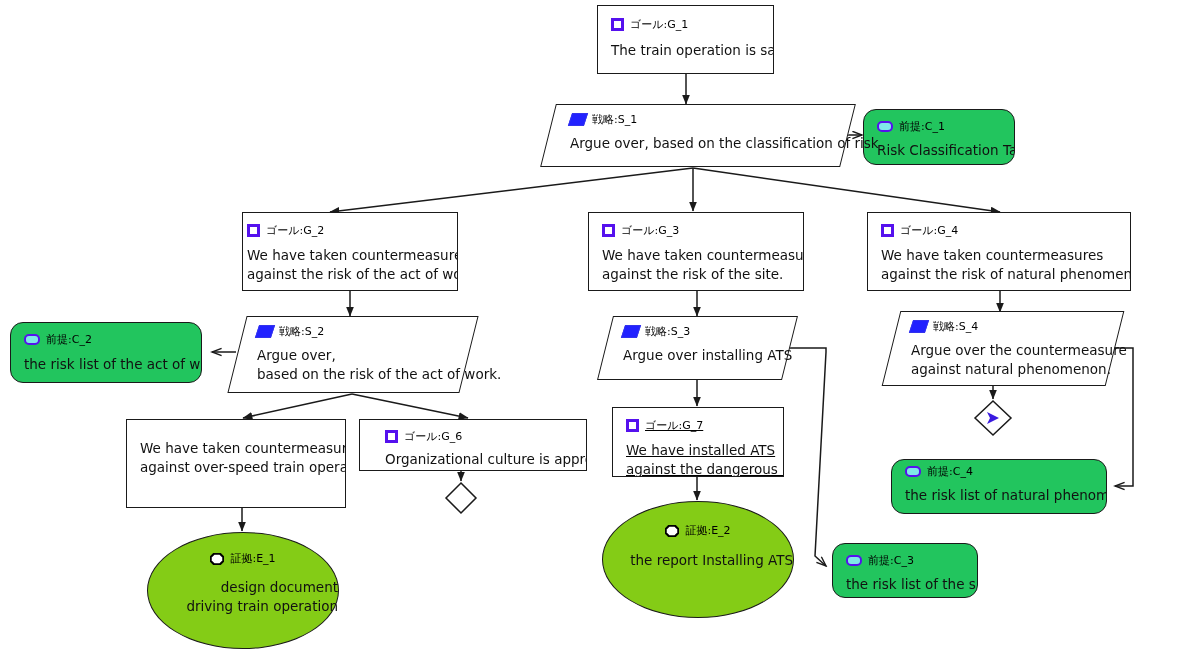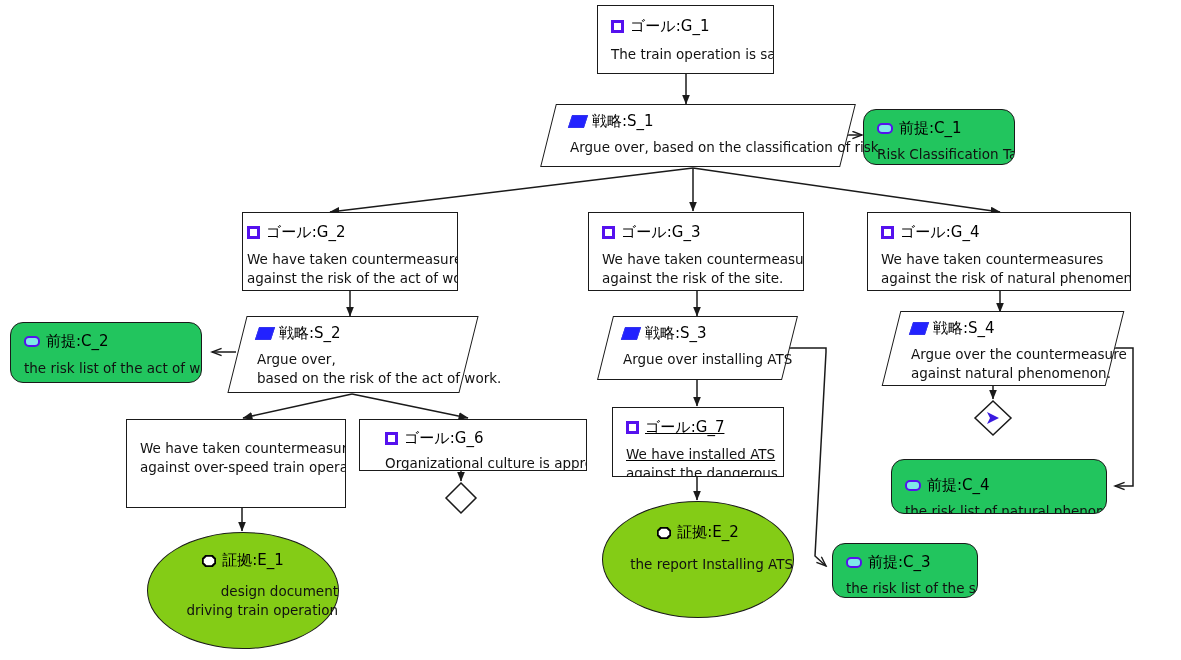--- a/index.html
+++ b/index.html
@@ -60,21 +60,21 @@
   .evidence {
     border: 1.6px solid #1a1a1a;
     border-radius: 50%;
     background: #84cc16;
     text-align: right;
   }
   .hdr {
     display: flex;
     align-items: center;
     gap: 6px;
-    font-size: 15px;
+    font-size: 11px;
     color: #000;
     white-space: nowrap;
   }
   .body-text {
     font-size: 13.5px;
     color: #111;
     line-height: 1.42;
     white-space: nowrap;
   }
   .body-text .ln { display: block; }
@@ -341,21 +341,21 @@
   <div class="node context" style="left:832px; top:543px; width:146px; height:55px; padding:9px 13px;">
     <div class="hdr">
       <span class="icon-ctx"></span>
       <span>前提:C_3</span>
     </div>
     <div class="body-text" style="margin-top:7px;">
       <span class="ln">the risk list of the site</span>
     </div>
   </div>
 
-  <div class="node context" style="left:891px; top:459px; width:216px; height:55px; padding:16px 13px;">
+  <div class="node context" style="left:891px; top:459px; width:216px; height:55px; padding:4px 13px;">
     <div class="hdr">
       <span class="icon-ctx"></span>
       <span>前提:C_4</span>
     </div>
     <div class="body-text" style="margin-top:7px;">
       <span class="ln">the risk list of natural phenomenon</span>
     </div>
   </div>
 
 </div>

